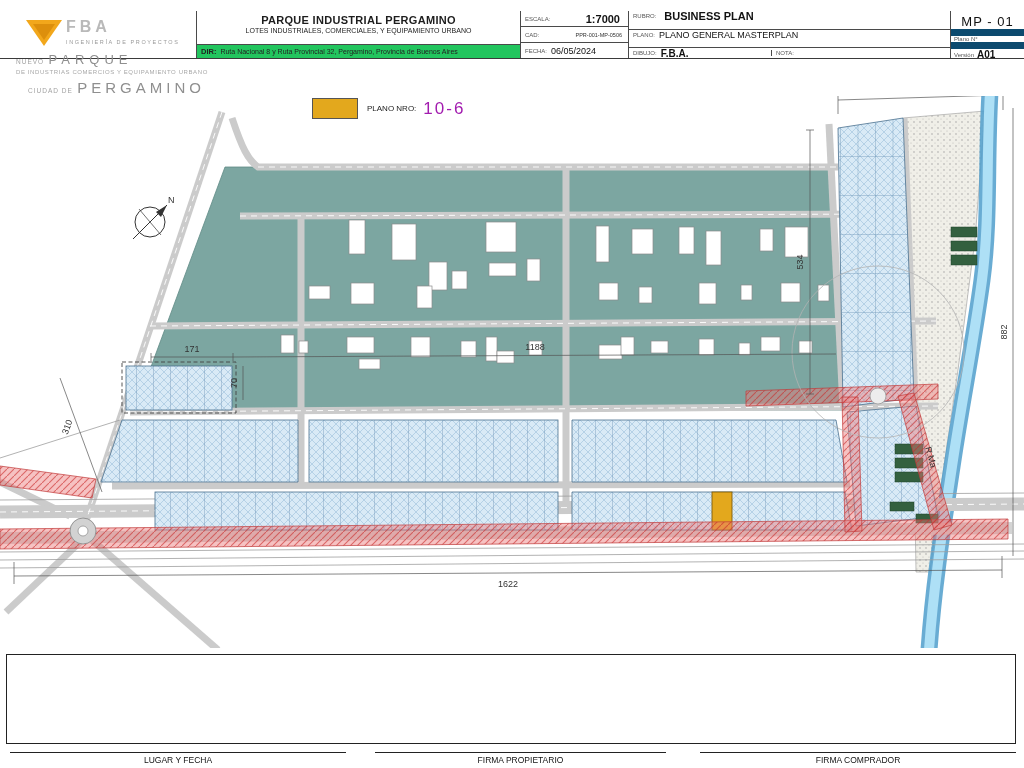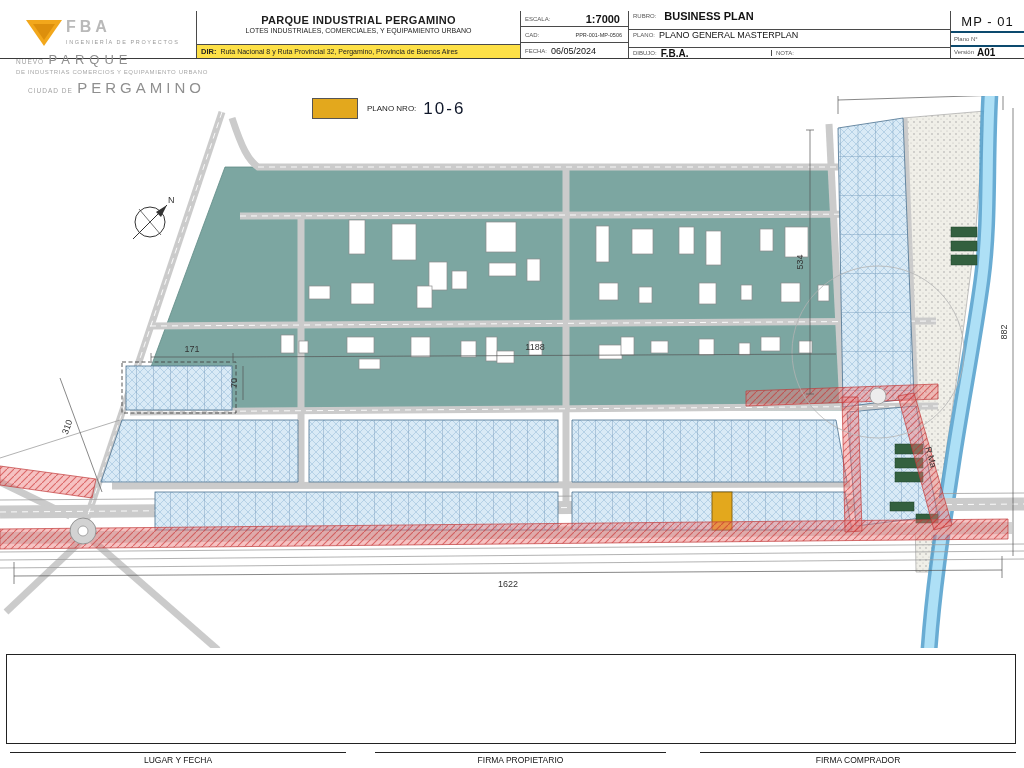--- a/index.html
+++ b/index.html
@@ -13,50 +13,50 @@
   .titleblock > div{box-sizing:border-box;border-left:1px solid #4a4a4a;}
   .titleblock > div:first-child{border-left:none;}
   .tb-logo{width:196px;position:relative;}
   .tb-logo svg{position:absolute;left:24px;top:6px;}
   .tb-logo-text{position:absolute;left:66px;top:7px;}
   .tb-brand{display:block;font-size:16px;color:#b9b9b9;letter-spacing:4px;font-weight:bold;}
   .tb-tagline{display:block;font-size:5.5px;color:#9a9a9a;letter-spacing:1.6px;margin-top:3px;}
   .tb-project{width:324px;display:flex;flex-direction:column;}
   .tb-title{font-size:11px;font-weight:bold;color:#1d1d1d;text-align:center;padding-top:3px;letter-spacing:.3px;}
   .tb-subtitle{font-size:7px;color:#222;text-align:center;margin-top:1px;}
-  .tb-dir{margin-top:auto;border-top:1px solid #4a4a4a;background:#fde047;font-size:7px;
+  .tb-dir{margin-top:auto;border-top:1px solid #4a4a4a;background:#22c55e;font-size:7px;
     display:flex;align-items:center;gap:4px;padding:2px 4px;}
   .tb-dir .lbl{font-weight:bold;font-size:7.5px;color:#222;}
   .lbl{font-size:6px;color:#555;}
   .tb-meta{width:108px;display:flex;flex-direction:column;}
   .tb-row{flex:1;display:flex;align-items:center;padding:0 4px;gap:4px;border-top:1px solid #4a4a4a;min-height:0;}
   .tb-meta .tb-row:first-child,.tb-info .tb-row:first-child{border-top:none;}
   .val-lg{font-size:11px;font-weight:bold;color:#111;margin-left:auto;margin-right:4px;}
   .val-md{font-size:9px;font-weight:normal;color:#111;}
   .val-sm{font-size:10px;font-weight:bold;color:#111;}
   .val-xs{font-size:5.5px;color:#333;margin-left:auto;margin-right:2px;}
   .tb-info{flex:1;display:flex;flex-direction:column;gap:8px;}
   .tb-split{display:flex;padding:0;}
   .tb-half1{width:130px;display:flex;align-items:center;gap:4px;padding:0 4px;}
   .tb-half2{flex:1;border-left:1px solid #4a4a4a;display:flex;align-items:center;padding:0 4px;}
   .tb-sheet{width:74px;display:flex;flex-direction:column;}
   .tb-code{font-size:13px;letter-spacing:1px;color:#111;text-align:center;padding-top:3px;height:17px;}
-  .tb-srow{border-top:2px solid #0c4a6e;flex:1;display:flex;align-items:center;padding:0 3px;gap:3px;}
+  .tb-srow{border-top:7px solid #0c4a6e;flex:1;display:flex;align-items:center;padding:0 3px;gap:3px;}
   
   .branding{position:absolute;top:50px;left:16px;color:#979797;line-height:1.15;}
   .b-small{font-size:6.5px;letter-spacing:1px;color:#a2a2a2;}
   .b-big1{font-size:13px;letter-spacing:5px;color:#8f8f8f;}
   .b-line2{font-size:6px;letter-spacing:.6px;color:#a8a8a8;margin-top:1px;}
   .b-line3{margin-top:3px;margin-left:12px;}
   .b-big2{font-size:15px;letter-spacing:4px;color:#8f8f8f;}
   
   .legend{position:absolute;top:98px;left:312px;display:flex;align-items:center;z-index:5;}
   .legend-swatch{width:46px;height:21px;border:1px solid #555;box-sizing:border-box;}
   .legend-label{font-size:8px;color:#222;margin-left:9px;}
-  .legend-value{font-size:17px;color:#0f172a;letter-spacing:2px;margin-left:7px;}
+  .legend-value{font-size:17px;color:#a21caf;letter-spacing:2px;margin-left:7px;}
   
   .plan{position:absolute;top:96px;left:0;}
   .plan text{font-family:"Liberation Sans",sans-serif;font-size:9px;fill:#333;}
   
   .sig-box{position:absolute;top:654px;left:6px;width:1010px;height:90px;border:1.2px solid #222;
     background:#fff;box-sizing:border-box;}
   .sig{position:absolute;top:752px;border-top:1.2px solid #222;text-align:center;
     font-size:8.5px;color:#111;padding-top:2px;}
   .sig1{left:10px;width:336px;}
   .sig2{left:375px;width:291px;}

